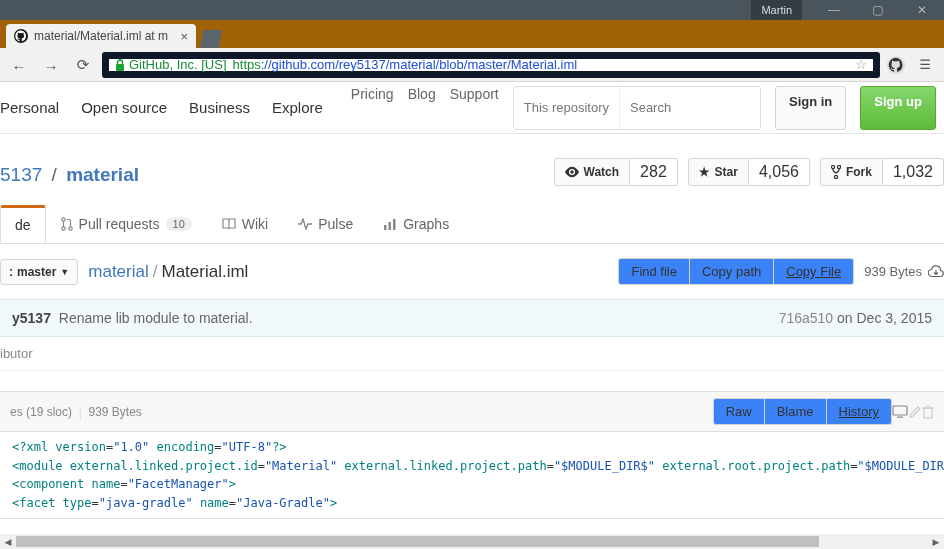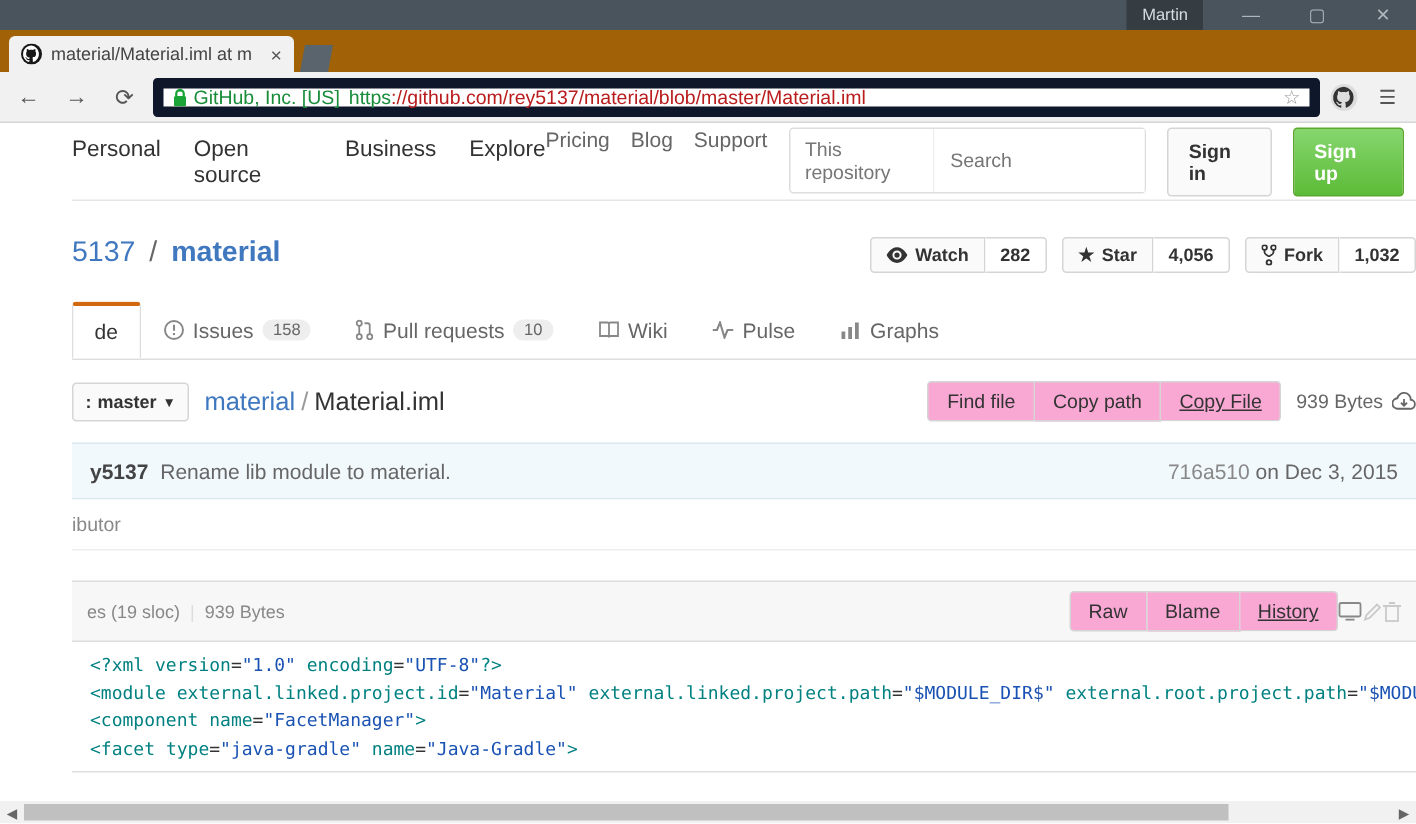--- a/index.html
+++ b/index.html
@@ -19,67 +19,67 @@
   .tab-close { color: #555; font-size: 13px; }
   .new-tab { width: 22px; height: 18px; margin-left: 4px; background: #5a646c; clip-path: polygon(15% 0, 100% 0, 85% 100%, 0 100%); }
 
   
   .toolbar { height: 34px; background: #f1f1f1; border-bottom: 1px solid #d6d6d6; display: flex; align-items: center; padding: 0 6px; gap: 6px; }
   .nav-btn { width: 26px; height: 26px; display: flex; align-items: center; justify-content: center; color: #555; font-size: 15px; }
   .omnibox { flex: 1; height: 26px; background: #fff; border: 7px solid #0f172a; border-radius: 3px; display: flex; align-items: center; padding: 0 6px; gap: 6px; }
   .lock-chip { display: flex; align-items: center; gap: 4px; color: #188c39; font-size: 13px; }
   .lock-icon { width: 10px; height: 12px; }
   .url-scheme { color: #188c39; }
-  .url-rest { color: #b91c1c; }
+  .url-rest { color: #1d4ed8; }
   .star-icon { color: #999; margin-left: auto; }
   .ext-icon { width: 20px; height: 20px; display: flex; align-items: center; justify-content: center; }
   .menu-btn { width: 26px; display:flex; align-items:center; justify-content:center; color: #555; }
 
   
-  .content { position: relative; overflow: hidden; height: calc(549px - 20px - 28px - 34px - 15px); padding-left: 48px; }
+  .content { position: relative; overflow: hidden; height: calc(549px - 20px - 28px - 34px - 15px); }
 
   
   .gh-header { height: 52px; border-bottom: 1px solid #e5e5e5; display: flex; align-items: center; padding: 0 8px 0 0; }
   .gh-nav { display: flex; gap: 22px; margin-left: 0; }
   .gh-nav a { color: #333; font-size: 15px; }
   .gh-nav-right { margin-left: auto; display: flex; gap: 14px; }
   .gh-nav-right .lite { color: #666; font-size: 14px; }
   .searchbox { display: flex; border: 1px solid #ddd; border-radius: 3px; height: 44px; }
   .searchbox .scope { padding: 0 10px; display: flex; align-items: center; color: #767676; font-size: 13px; border-right: 1px solid #eee; }
   .searchbox input { border: none; outline: none; padding: 0 10px; width: 140px; font-size: 13px; }
   .btn { border: 1px solid #d5d5d5; background: #fafafa; border-radius: 3px; padding: 7px 13px; color: #333; font-size: 13px; font-weight: 600; }
   .btn.primary { background: linear-gradient(#86d66e,#5cbb37); border-color: #5aa92e; color: #fff; }
 
   
   .repohead { padding: 24px 0 0 0; }
-  .repohead .title-row { display: flex; align-items: flex-start; padding: 0 0 18px 0; }
+  .repohead .title-row { display: flex; align-items: flex-end; padding: 0 0 18px 0; }
   .repo-title { font-size: 19px; color: #4078c0; }
   .repo-title .sep { color: #666; padding: 0 4px; }
   .repo-title .owner-cut { color: #4078c0; }
   .repo-title .name { font-weight: 600; }
   .counter-group { margin-left: auto; display: flex; gap: 10px; }
   .social { display: flex; }
   .social .lbl { border: 1px solid #d5d5d5; border-radius: 3px 0 0 3px; background: #fafafa; padding: 4px 10px; display: flex; align-items: center; gap: 5px; font-size: 12px; font-weight: 600; color:#333; }
-  .social .cnt { border: 1px solid #d5d5d5; border-left: none; border-radius: 0 3px 3px 0; background: #fff; padding: 4px 10px; font-size: 12px; font-weight: 700; color:#333; }
+  .social .cnt { border: 1px solid #d5d5d5; border-left: none; border-radius: 0 3px 3px 0; background: #fff; padding: 4px 10px; font-size: 16px; font-weight: 400; color:#333; }
 
   
   .tabnav { display: flex; align-items: center; gap: 0; border-bottom: 1px solid #ddd; padding-left: 0; height: 40px; }
   .tabnav .tabnav-item { padding: 9px 14px; color: #666; font-size: 14px; display: flex; align-items: center; gap: 6px; border:1px solid transparent; position:relative; }
   .tabnav .tabnav-item.active { color: #333; border: 1px solid #ddd; border-top: 3px solid #d26911; border-bottom-color: #fff; border-radius: 3px 3px 0 0; margin-bottom: -1px; }
   .badge { background: #eee; border-radius: 10px; padding: 1px 7px; font-size: 11px; color: #666; }
 
   
   .file-nav { display: flex; align-items: center; padding: 14px 0; gap: 10px; }
   .branch-select { border: 1px solid #d5d5d5; background: #fafafa; border-radius: 3px; padding: 5px 8px; font-size: 12px; font-weight: 600; display:flex; align-items:center; gap:4px; }
   .breadcrumb { color: #4078c0; font-size: 17px; }
   .breadcrumb .sep { color: #999; padding: 0 4px; }
   .breadcrumb .file { color: #333; }
   .file-nav .right { margin-left: auto; display: flex; align-items: center; }
   .btn-group { display: flex; }
-  .btn-group .gbtn { border: 1px solid #d5d5d5; background:#f9a8d4; padding: 5px 12px; font-size: 13px; color:#333; }
+  .btn-group .gbtn { border: 1px solid #d5d5d5; background:#3b82f6; padding: 5px 12px; font-size: 13px; color:#333; }
   .btn-group .gbtn:first-child { border-radius: 3px 0 0 3px; }
   .btn-group .gbtn:not(:first-child) { border-left: none; }
   .btn-group .gbtn:last-child { border-radius: 0 3px 3px 0; text-decoration: underline; }
   .filesize-box { margin-left: 10px; color:#666; font-size:13px; display:flex; align-items:center; gap:6px; }
 
   .commit-bar { background: #f2f9fc; border: 1px solid #d9e9ef; border-left:none; border-right:none; padding: 10px 12px; display: flex; align-items: center; color:#666; font-size: 14px; }
   .commit-bar .sha { color: #888; }
   .commit-bar .strong { color: #444; font-weight: 600; margin-right:4px; }
 
   .contrib-bar { background: #fff; border-bottom: 1px solid #eee; padding: 9px 0 9px 0; color:#888; font-size: 13px; }
@@ -216,29 +216,20 @@
           <div class="cnt">1,032</div>
         </div>
       </div>
     </div>
 
     <div class="tabnav">
       <div class="tabnav-item active">
           <span>de</span>
         </div>
       <div class="tabnav-item">
-        <svg width="14" height="14" viewBox="0 0 14 14">
-            <circle cx="7" cy="7" r="6" fill="none" stroke="#888" stroke-width="1.3"></circle>
-            <rect x="6.3" y="3.5" width="1.4" height="4" fill="#888"></rect>
-            <rect x="6.3" y="9" width="1.4" height="1.4" fill="#888"></rect>
-          </svg>
-        <span>Issues</span>
-          <span class="badge">158</span>
-      </div>
-      <div class="tabnav-item">
         <svg width="12" height="14" viewBox="0 0 12 14">
             <circle cx="2.5" cy="2.5" r="1.7" fill="none" stroke="#888" stroke-width="1.2"></circle>
             <circle cx="2.5" cy="11.5" r="1.7" fill="none" stroke="#888" stroke-width="1.2"></circle>
             <circle cx="9.5" cy="11.5" r="1.7" fill="none" stroke="#888" stroke-width="1.2"></circle>
             <path d="M2.5 4.2v5.6M6 2.5h2c1 0 1.5.5 1.5 1.5v5.8" fill="none" stroke="#888" stroke-width="1.2"></path>
           </svg>
         <span>Pull requests</span>
           <span class="badge">10</span>
       </div>
       <div class="tabnav-item">

